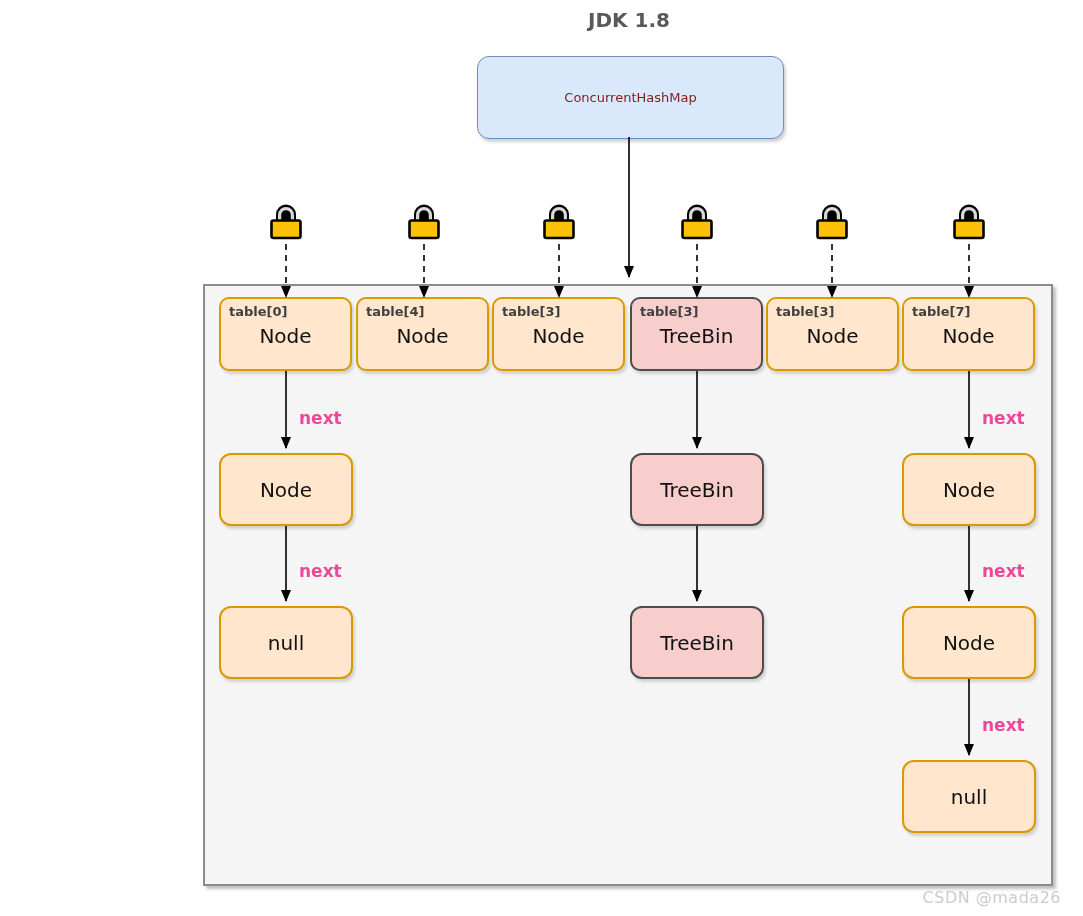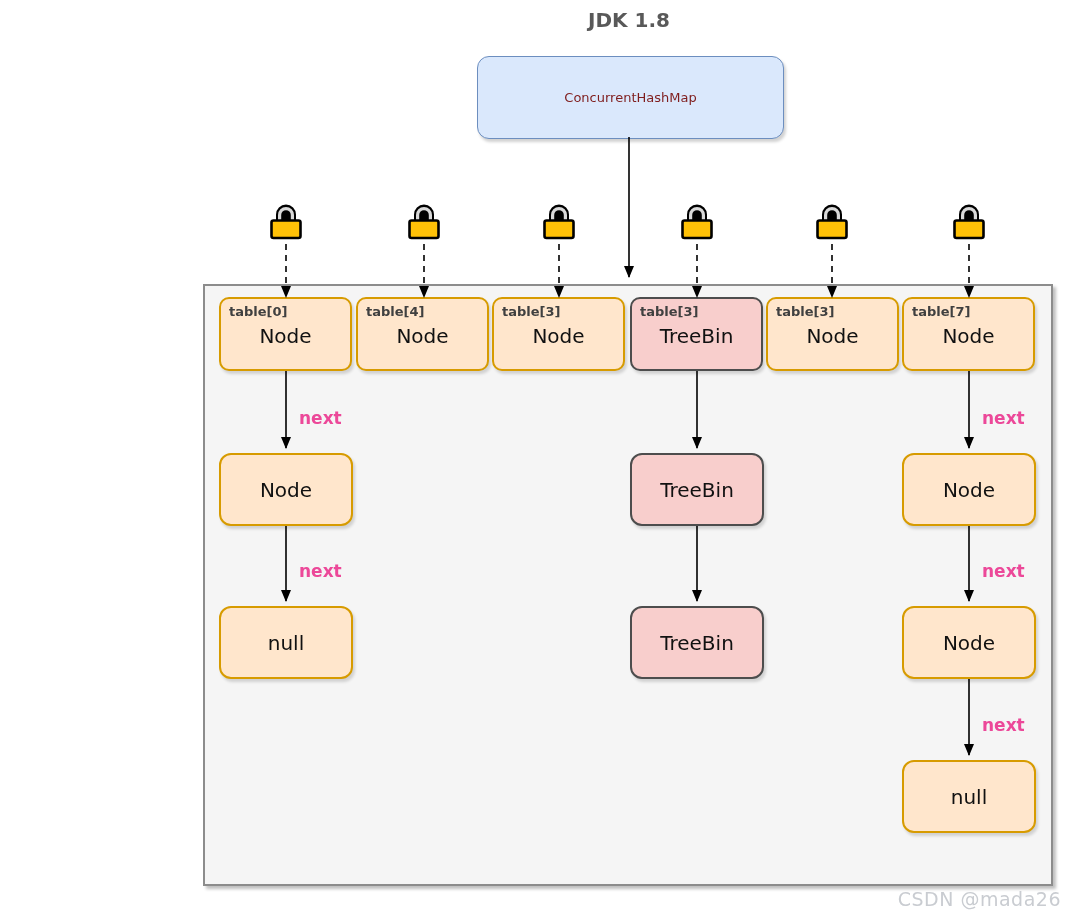--- a/index.html
+++ b/index.html
@@ -51,21 +51,21 @@
     display:flex;align-items:center;justify-content:center;
     font-size:20px;color:#111;
     box-shadow:2px 3px 3px rgba(0,0,0,0.15);
   }
   .next-label{
     position:absolute;
     font-size:17px;font-weight:700;color:#ec4899;
   }
   .watermark{
     position:absolute;right:22px;top:888px;
-    font-size:19px;color:#c9ccd1;letter-spacing:0.5px;
+    font-size:16px;color:#c9ccd1;letter-spacing:0.5px;
   }
   svg.overlay{
     position:absolute;left:0;top:0;pointer-events:none;
   }
 </style>
 </head>
 <body>
 
 <div class="canvas">
 

